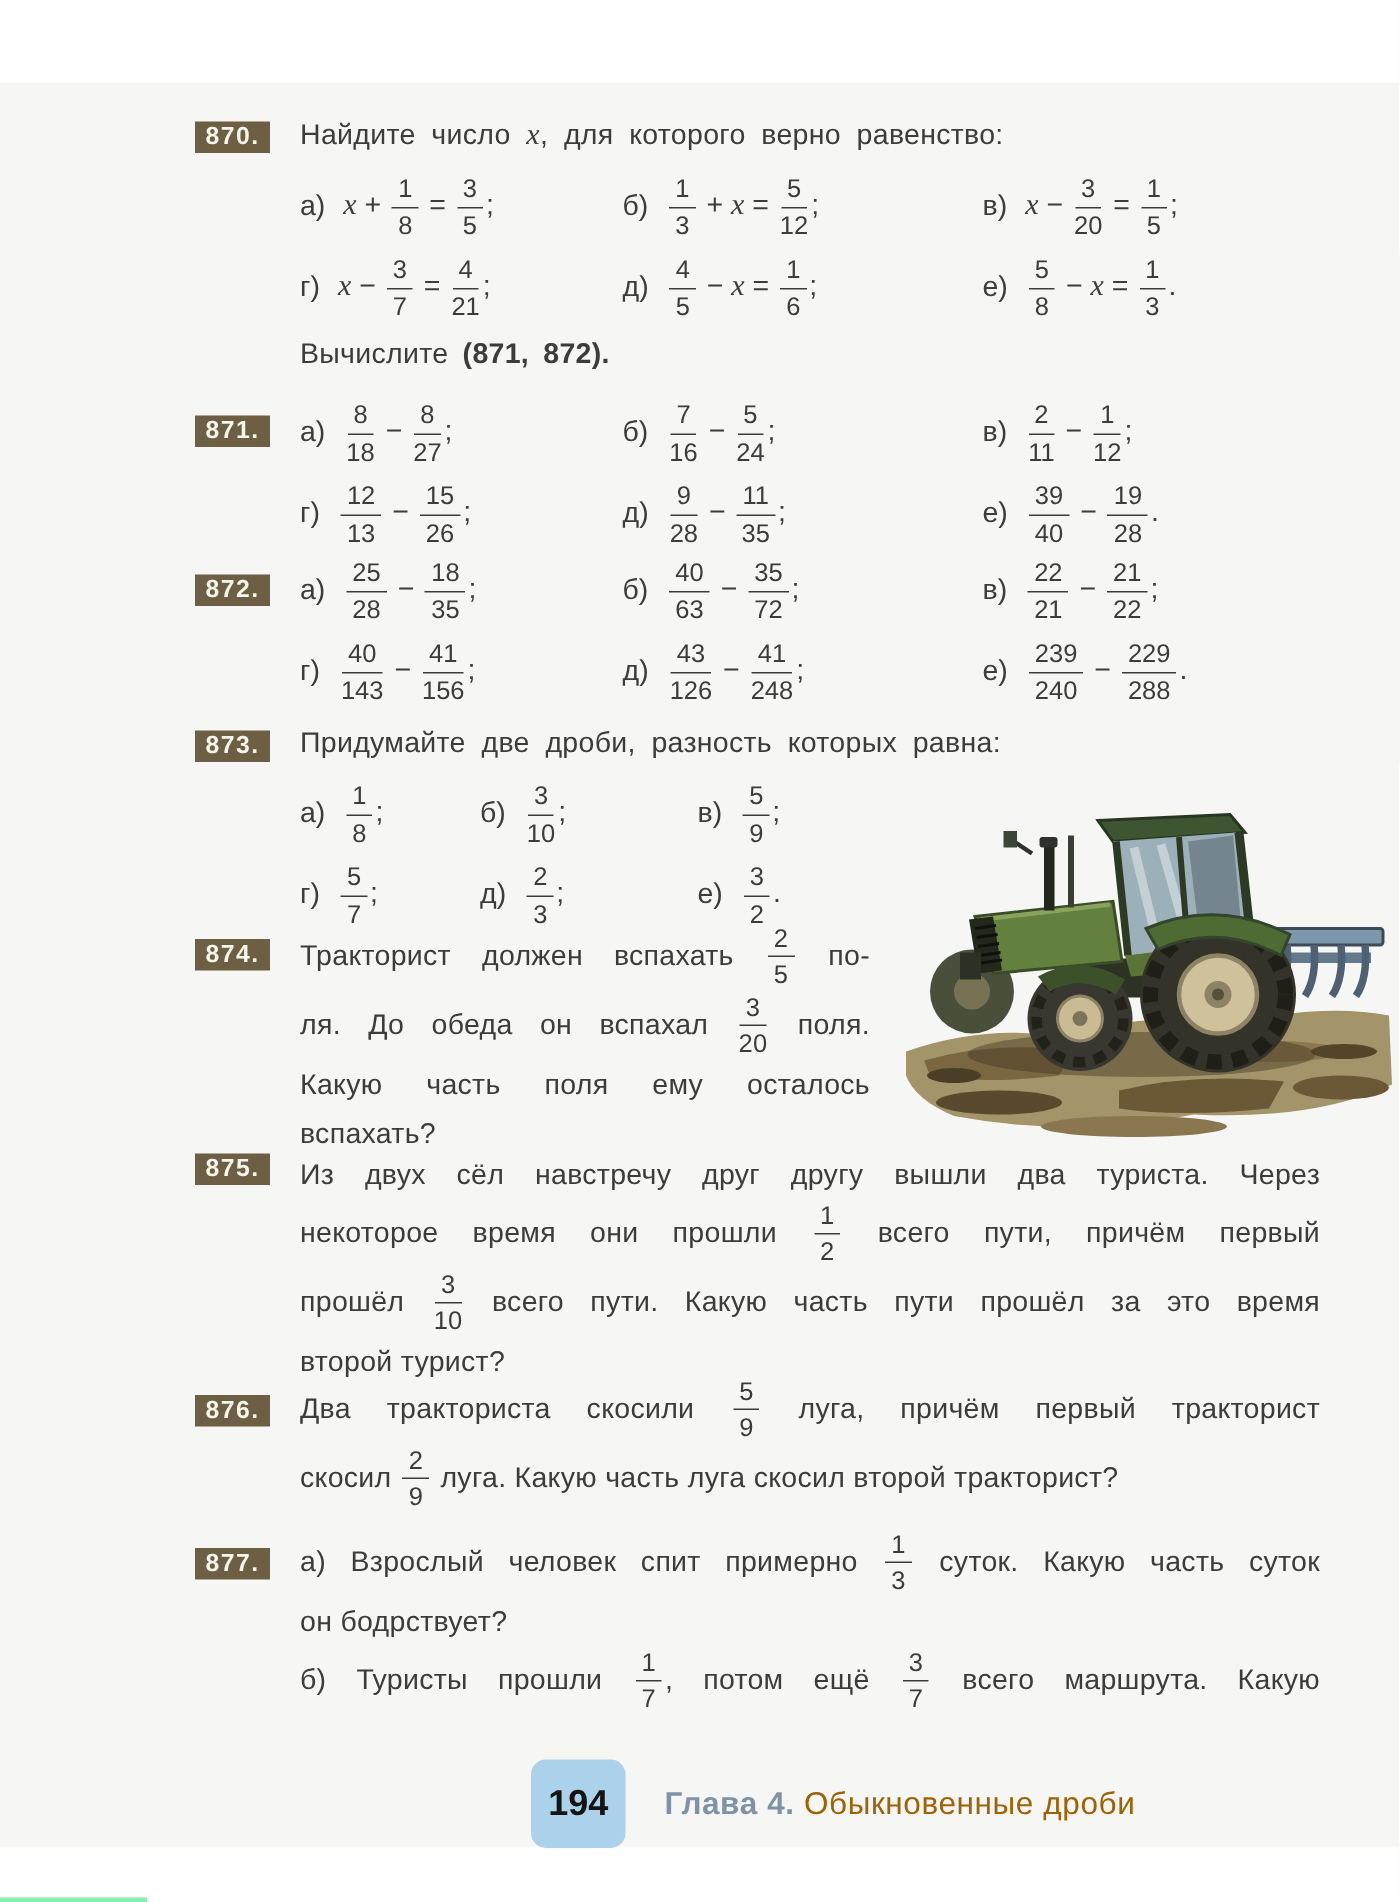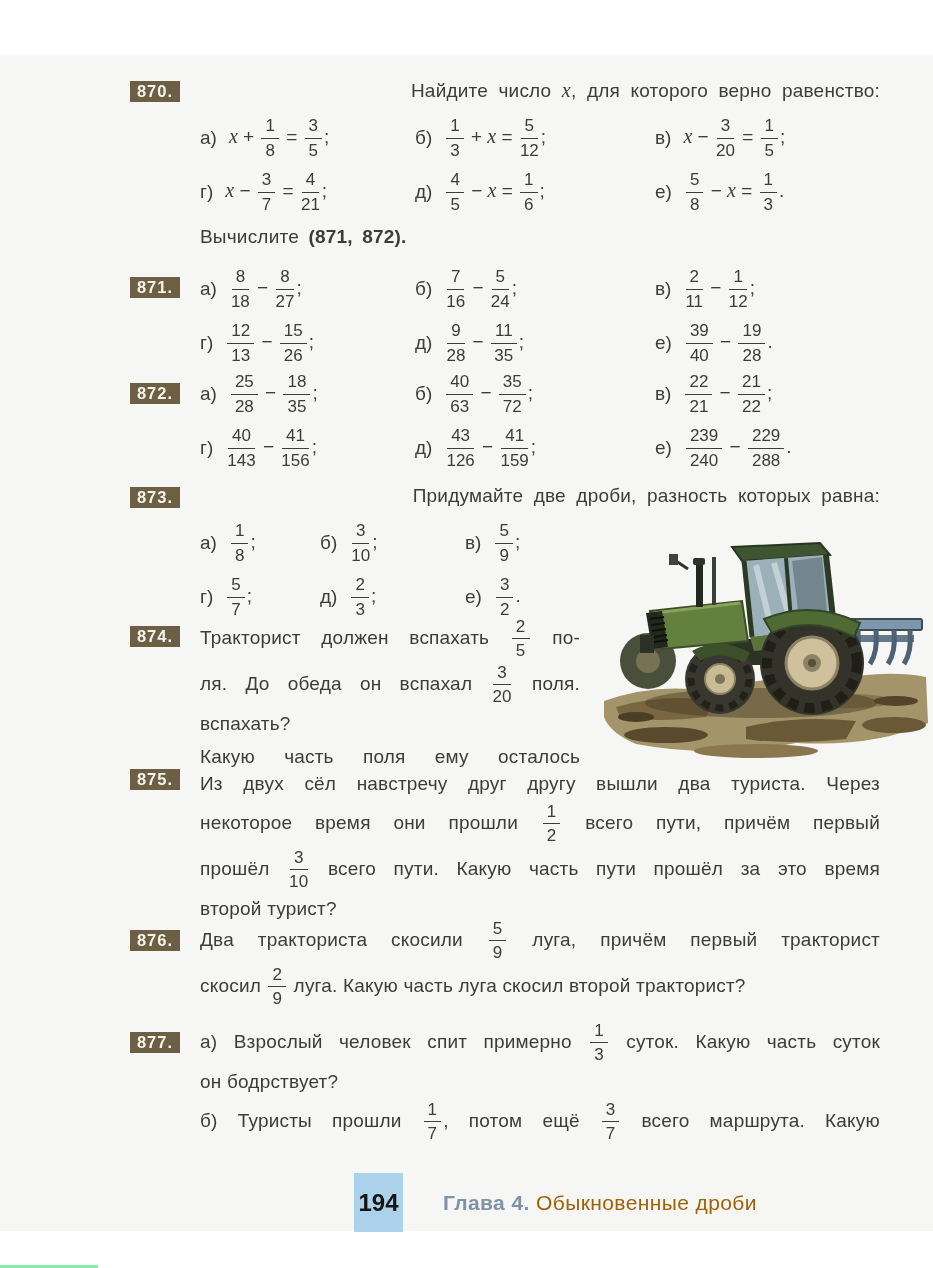--- a/index.html
+++ b/index.html
@@ -5,21 +5,21 @@
   html,body{margin:0;padding:0;background:#fff;}
   .page{position:relative;width:933px;height:1268px;background:#ffffff;overflow:hidden;
         font-family:"Liberation Sans","DejaVu Sans",sans-serif;color:#3c3c3c;margin-top:19px;}
   .paper{position:absolute;left:0;top:36px;width:933px;height:1176px;background:#f6f6f4;}
 
   .problem{position:absolute;left:130px;width:750px;}
   .badge{position:absolute;left:0;min-width:50px;height:21px;background:#6c5f43;color:#f7f4ec;
          font-weight:bold;font-size:16.5px;line-height:21px;text-align:center;letter-spacing:1px;
          padding:0 3px;box-sizing:border-box;}
   .problem-body{margin-left:70px;font-size:19px;}
-  .intro{line-height:30px;margin-bottom:5px;word-spacing:5px;letter-spacing:0.2px;text-align:right;}
+  .intro{line-height:30px;margin-bottom:5px;word-spacing:5px;letter-spacing:0.2px;}
 
   .grid .row{display:flex;height:54px;}
   .cell{display:flex;align-items:center;height:100%;}
   .problem[data-grid="wide"] .cell:nth-child(1){width:215px;}
   .problem[data-grid="wide"] .cell:nth-child(2){width:240px;}
   .problem[data-grid="narrow"] .cell:nth-child(1){width:120px;}
   .problem[data-grid="narrow"] .cell:nth-child(2){width:145px;}
   .cell-label{margin-right:12px;}
   .eq{white-space:nowrap;}
 
@@ -31,22 +31,22 @@
         margin:0 2px;line-height:1.12;font-size:17px;}
   .frac .fnum{border-bottom:1.6px solid #3c3c3c;padding:0 4px 2px;}
   .frac .fden{padding-top:2px;}
   .mvar{font-family:"Liberation Serif","DejaVu Serif",serif;font-style:italic;font-size:20px;}
   .bold{font-weight:bold;}
 
   .calc-heading{position:absolute;left:200px;top:207px;font-size:19px;word-spacing:4px;letter-spacing:0.2px;}
 
   .tractor{position:absolute;left:596px;top:492px;}
 
-  .pagenum-box{position:absolute;left:354px;top:1154px;width:49px;height:59px;background:#acd2eb;
-               text-align:center;}
+  .pagenum-box{position:absolute;left:354px;top:1154px;width:63px;height:59px;background:#acd2eb;
+               text-align:center;border-radius:10px;}
   .pagenum-box span{font-weight:bold;font-size:24px;line-height:59px;color:#141414;}
   .chapter{position:absolute;left:443px;top:1172px;font-size:21px;letter-spacing:0.4px;}
   .chap-b{color:#7e93a8;font-weight:bold;}
   .chap-r{color:#a16207;}
 
   .watermark{position:absolute;left:0;top:1246px;background:#86efac;color:#1d1d1d;
              font-size:13.5px;padding:2px 18px 3px 3px;}
 </style>
 </head>
 <body>
@@ -250,21 +250,21 @@
                   <span class="fden">156</span>
                 </span>;</span>
             </div>
             <div class="cell">
               <span class="cell-label">д)</span>
               <span class="eq"><span class="frac">
                   <span class="fnum">43</span>
                   <span class="fden">126</span>
                 </span> − <span class="frac">
                   <span class="fnum">41</span>
-                  <span class="fden">159</span>
+                  <span class="fden">248</span>
                 </span>;</span>
             </div>
             <div class="cell">
               <span class="cell-label">е)</span>
               <span class="eq"><span class="frac">
                   <span class="fnum">239</span>
                   <span class="fden">240</span>
                 </span> − <span class="frac">
                   <span class="fnum">229</span>
                   <span class="fden">288</span>
@@ -334,22 +334,22 @@
     <span class="badge" style="top:11px">874.</span>
     <div class="problem-body" style="width:380px">
         <div class="line just tall">Тракторист должен вспахать <span class="frac">
             <span class="fnum">2</span>
             <span class="fden">5</span>
           </span> по-</div>
         <div class="line just tall">ля. До обеда он вспахал <span class="frac">
             <span class="fnum">3</span>
             <span class="fden">20</span>
           </span> поля.</div>
+        <div class="line just">Какую часть поля ему осталось</div>
         <div class="line">вспахать?</div>
-        <div class="line just">Какую часть поля ему осталось</div>
       </div>
   </section>
 
   <section class="problem" style="top:748px">
     <span class="badge" style="top:2px">875.</span>
     <div class="problem-body" style="width:680px">
         <div class="line just">Из двух сёл навстречу друг другу вышли два туриста. Через</div>
         <div class="line just tall">некоторое время они прошли <span class="frac">
             <span class="fnum">1</span>
             <span class="fden">2</span>

